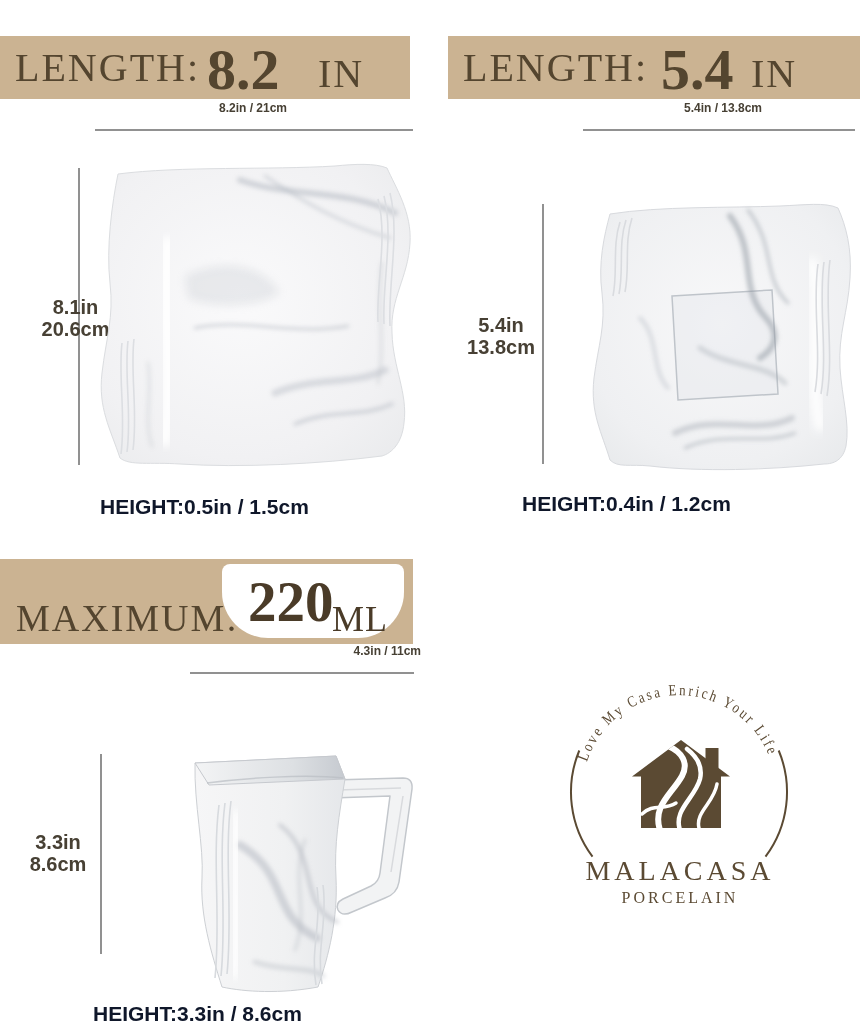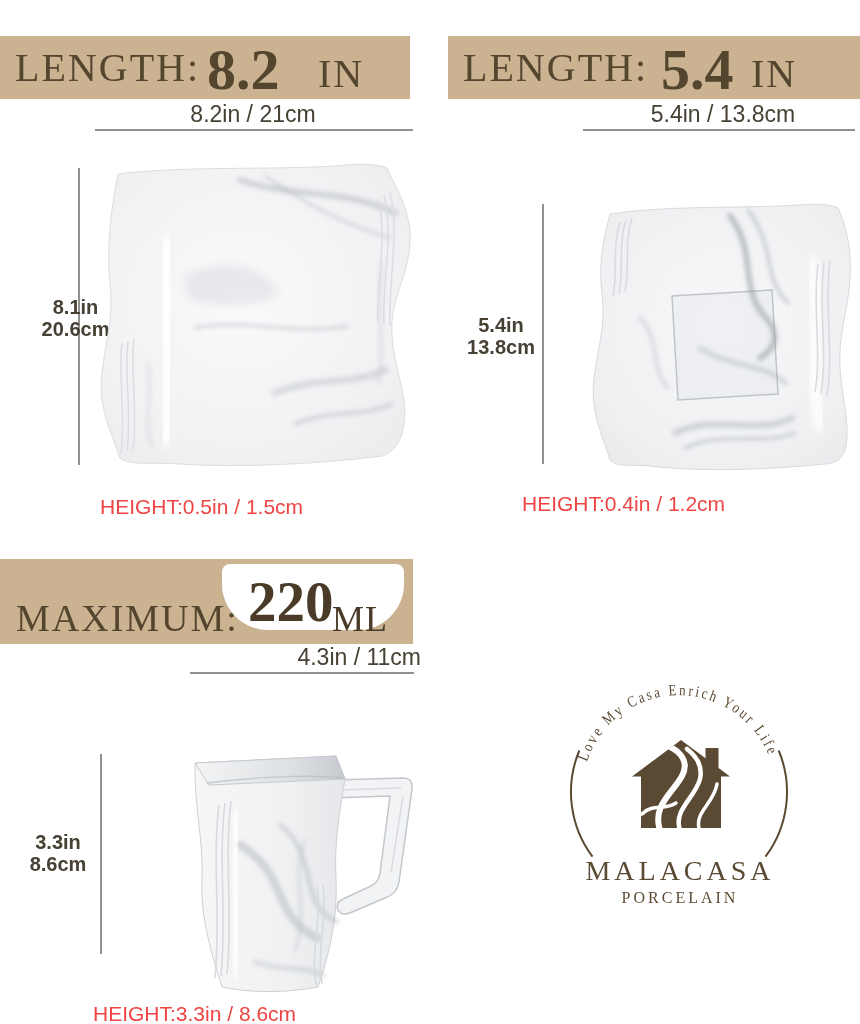--- a/index.html
+++ b/index.html
@@ -6,27 +6,27 @@
   #stage{position:relative;width:860px;height:1024px;background:#ffffff;overflow:hidden;
          font-family:"Liberation Sans",sans-serif;}
   .abs{position:absolute;}
   
   .banner{position:absolute;background:#cbb392;margin-top:18px;}
   .banner span{position:absolute;color:#54452f;font-family:"Liberation Serif",serif;white-space:nowrap;}
   .b-label{font-size:40px;line-height:40px;letter-spacing:2px;}
   .b-value{font-size:58px;line-height:58px;font-weight:700;}
   .b-unit{font-size:40px;line-height:33px;letter-spacing:2px;text-align:right;}
   
-  .wlabel{position:absolute;text-align:center;font-weight:400;font-size:23px;color:#474034;}
+  .wlabel{position:absolute;text-align:center;font-weight:700;font-size:12px;color:#474034;}
   .slabel{position:absolute;text-align:center;font-weight:700;font-size:20px;line-height:22px;color:#474034;}
-  .hlabel{position:absolute;font-weight:400;font-size:21px;color:#ef4444;white-space:nowrap;}
+  .hlabel{position:absolute;font-weight:700;font-size:21px;color:#0f172a;white-space:nowrap;}
   .hline{position:absolute;height:2px;background:#919191;}
   .vline{position:absolute;width:2px;background:#919191;}
   
-  .cup{position:absolute;left:222px;top:5px;width:182px;height:66px;background:#ffffff;
+  .cup{position:absolute;left:222px;top:5px;width:182px;height:74px;background:#ffffff;
        border-radius:8px 8px 46px 46px;}
   .cup span{position:absolute;color:#4a3b28;font-family:"Liberation Serif",serif;white-space:nowrap;}
   .cup-value{font-size:57px;line-height:57px;font-weight:700;left:26px;top:9px;}
   .cup-unit{font-size:36px;line-height:30px;left:110px;top:40px;letter-spacing:1px;}
   
   .logo-arc{font-family:"Liberation Serif",serif;font-size:15.5px;letter-spacing:3px;fill:#5b4a33;}
   .logo-brand{font-family:"Liberation Serif",serif;font-size:28px;letter-spacing:4px;fill:#5b4a33;}
   .logo-sub{font-family:"Liberation Serif",serif;font-size:16px;letter-spacing:3px;fill:#5b4a33;}
 </style>
 </head>

